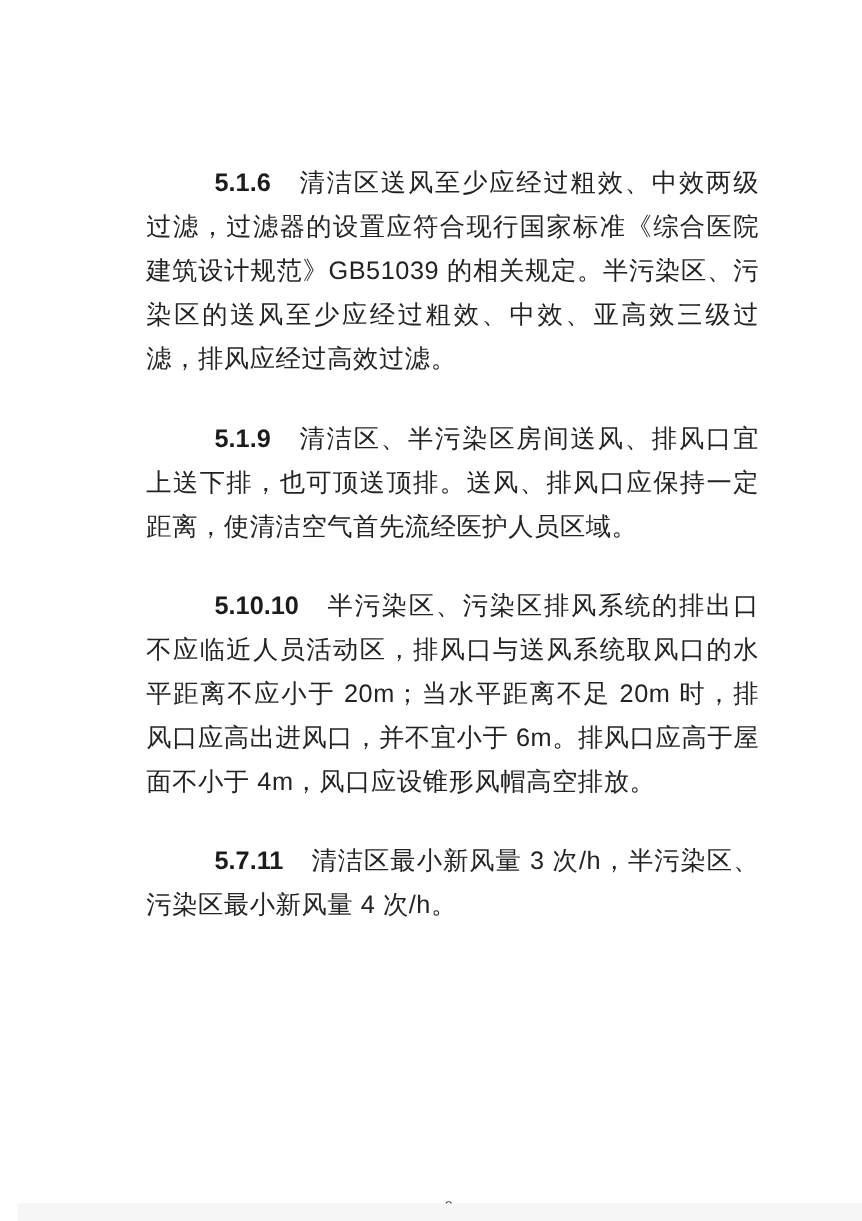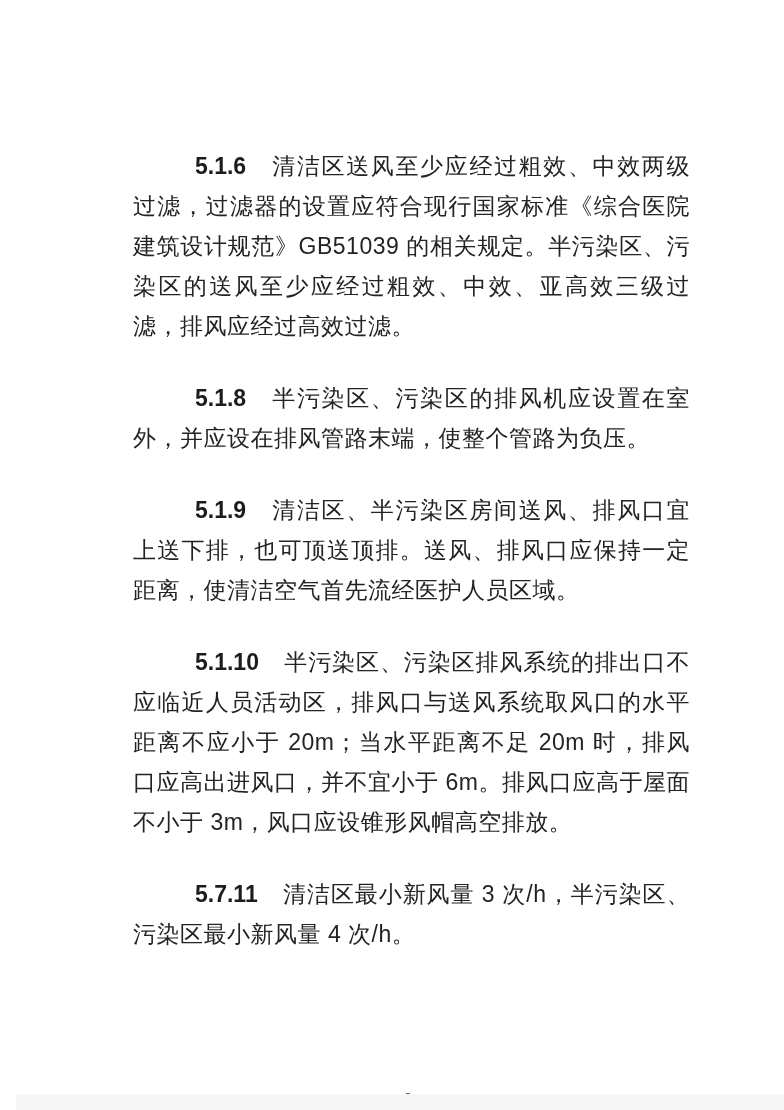--- a/index.html
+++ b/index.html
@@ -61,25 +61,24 @@
 </head>
 <body>
 
 <div class="page">
 
   <div class="content">
 
     <p class="para"><span class="num">5.1.6</span><span>清洁区送风至少应经过粗效、中效两级过滤，过滤器的设置应符合现行国家标准《综合医院建筑设计规范》GB51039 的相关规定。半污染区、污染区的送风至少应经过粗效、中效、亚高效三级过滤，排风应经过高效过滤。</span></p>
 
 
-    <p class="para"><span class="num">5.1.8</span><span>半污染区、污染区的排风机应设置在室外，并应设在排风管路末端，使整个管路为负压。</span></p>
 
     <p class="para"><span class="num">5.1.9</span><span>清洁区、半污染区房间送风、排风口宜上送下排，也可顶送顶排。送风、排风口应保持一定距离，使清洁空气首先流经医护人员区域。</span></p>
 
-    <p class="para"><span class="num">5.1.10</span><span>半污染区、污染区排风系统的排出口不应临近人员活动区，排风口与送风系统取风口的水平距离不应小于 20m；当水平距离不足 20m 时，排风口应高出进风口，并不宜小于 6m。排风口应高于屋面不小于 3m，风口应设锥形风帽高空排放。</span></p>
+    <p class="para"><span class="num">5.10.10</span><span>半污染区、污染区排风系统的排出口不应临近人员活动区，排风口与送风系统取风口的水平距离不应小于 20m；当水平距离不足 20m 时，排风口应高出进风口，并不宜小于 6m。排风口应高于屋面不小于 4m，风口应设锥形风帽高空排放。</span></p>
 
     <p class="para"><span class="num">5.7.11</span><span>清洁区最小新风量 3 次/h，半污染区、污染区最小新风量 4 次/h。</span></p>
 
 
   </div>
 
   <div class="footer">
     <span class="page-number">9</span>
   </div>
 

